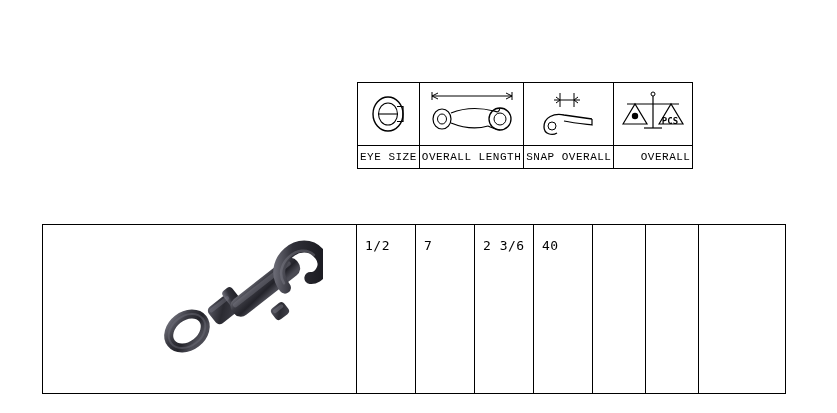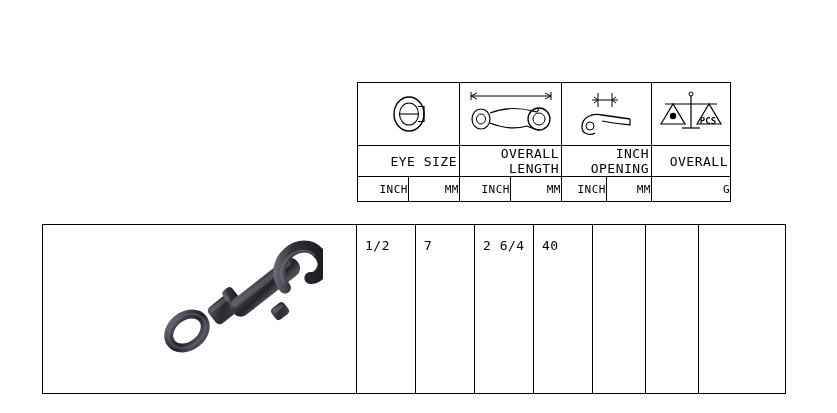--- a/index.html
+++ b/index.html
@@ -36,23 +36,24 @@
     vertical-align: middle;
     font-family: "DejaVu Sans Mono", monospace;
     color: #000;
   }
   .icon-row td {
     height: 62px;
     padding: 0;
   }
   .name-row td {
     height: 22px;
-    font-size: 13px;
+    font-size: 11px;
     letter-spacing: 0.5px;
     padding: 0 2px;
+    font-family: Liberation Mono, monospace;
   }
   .unit-row td {
     height: 24px;
     font-size: 11px;
     letter-spacing: 0.5px;
     padding: 0;
   }
 
   .col-eye { width: 50px; }
   .col-len { width: 50px; }
@@ -175,33 +176,24 @@
             <circle cx="18" cy="28" r="3.2" fill="#000"></circle>
             <text x="53" y="36" font-family="DejaVu Sans Mono, monospace" font-size="9" font-weight="bold" text-anchor="middle" fill="#000">PCS</text>
           </svg>
         </div>
       </td>
     </tr>
 
     <tr class="name-row">
       <td colspan="2">EYE SIZE</td>
       <td colspan="2">OVERALL LENGTH</td>
-      <td colspan="2">INCH OPENING</td>
+      <td colspan="2">SNAP OVERALL</td>
       <td>OVERALL</td>
     </tr>
 
-    <tr class="unit-row">
-      <td class="col-eye">INCH</td>
-      <td class="col-eye">MM</td>
-      <td class="col-len">INCH</td>
-      <td class="col-len">MM</td>
-      <td class="col-snap">INCH</td>
-      <td class="col-snap">MM</td>
-      <td class="col-weight">G</td>
-    </tr>
   </tbody>
     </table>
 
   <table class="product-table">
     <tbody>
         <tr>
       <td class="cell-image">
         <div class="clip-holder">
           <svg class="clip-svg" width="170" height="130" viewBox="0 0 170 130">
             <defs>
@@ -246,21 +238,21 @@
 
             <g transform="rotate(-38 132 74)">
               <rect x="120" y="64" width="16" height="14" rx="4" fill="url(#metalB)"></rect>
               <rect x="122" y="66" width="12" height="4" rx="2" fill="#7e7e89" opacity="0.45"></rect>
             </g>
           </svg>
         </div>
       </td>
       <td class="val-cell v-eye-inch">1/2</td>
       <td class="val-cell v-eye-mm">7</td>
-      <td class="val-cell v-len-inch">2 6/4</td>
+      <td class="val-cell v-len-inch">2 3/6</td>
       <td class="val-cell v-len-mm">40</td>
       <td class="val-cell v-snap-inch"></td>
       <td class="val-cell v-snap-mm"></td>
       <td class="val-cell v-weight"></td>
     </tr>
   </tbody>
     </table>
 
 </div>
 

